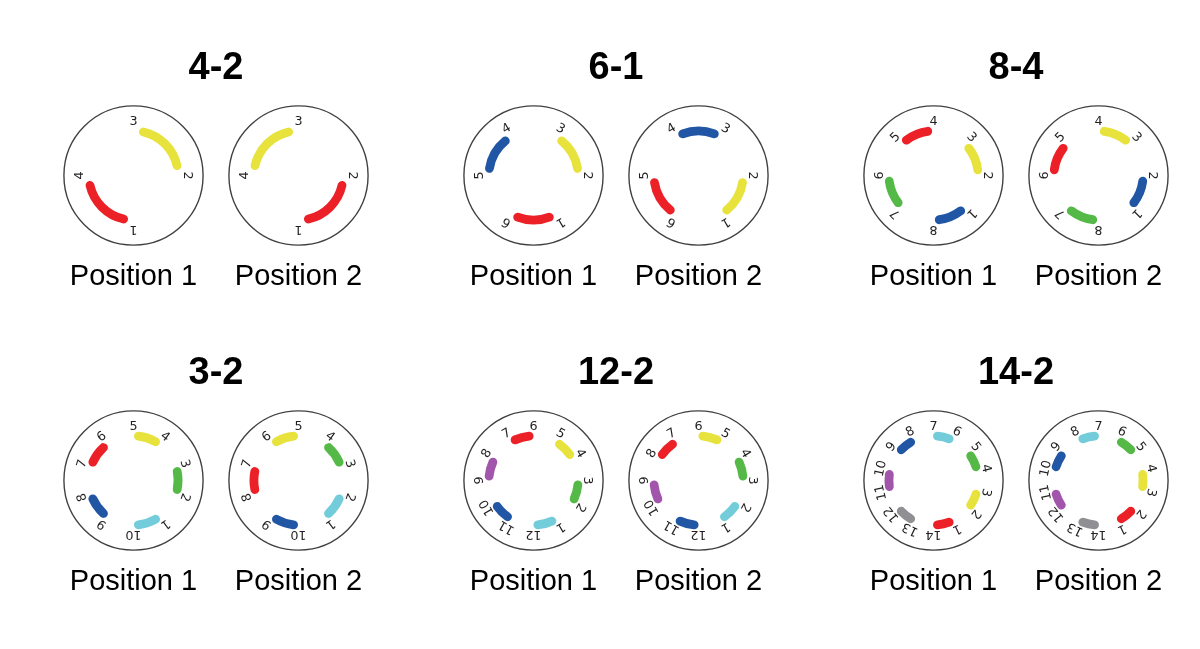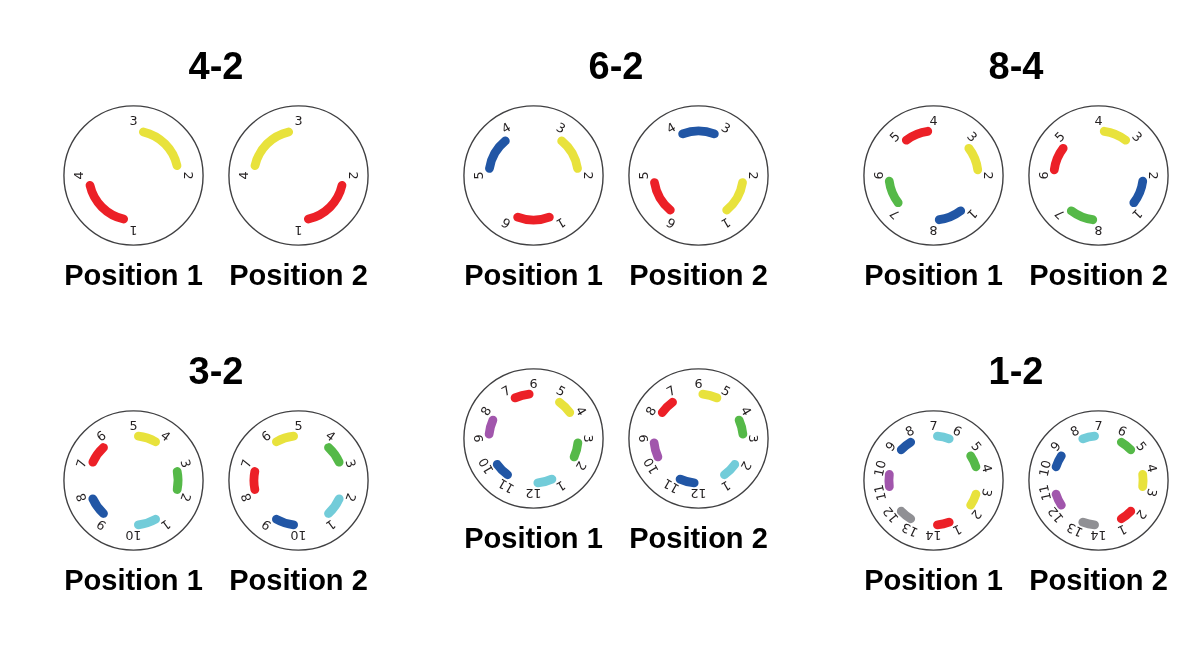--- a/index.html
+++ b/index.html
@@ -26,21 +26,21 @@
     letter-spacing: 0px; color: #000000; text-align: center;
   }
   .pair {
     display: flex; flex-direction: row; gap: 18px;
     margin-top: 14px;
   }
   .pos { display: flex; flex-direction: column; align-items: center; }
   .pos svg { display: block; }
   .pos-label {
     margin-top: 10px;
-    font-size: 29px; font-weight: bold; line-height: 1.15;
+    font-size: 29px; font-weight: normal; line-height: 1.15;
     white-space: nowrap; color: #000000;
   }
 </style>
 </head>
 <body>
 
 <div class="grid">
 
   <div class="cell r1">
     <div class="diagram-title">4-2</div>
@@ -66,21 +66,21 @@
             <text transform="translate(56.00 0.00) rotate(-270.0)" text-anchor="middle" dy="0.35em" font-size="13" fill="#231F20" font-family="DejaVu Sans, sans-serif">2</text>
             <text transform="translate(0.00 -56.00) rotate(-360.0)" text-anchor="middle" dy="0.35em" font-size="13" fill="#231F20" font-family="DejaVu Sans, sans-serif">3</text>
             <text transform="translate(-56.00 -0.00) rotate(-450.0)" text-anchor="middle" dy="0.35em" font-size="13" fill="#231F20" font-family="DejaVu Sans, sans-serif">4</text>
           </svg>
         <div class="pos-label">Position 2</div>
       </div>
     </div>
   </div>
 
   <div class="cell r1">
-    <div class="diagram-title">6-2</div>
+    <div class="diagram-title">6-1</div>
     <div class="pair">
       <div class="pos">
         <svg width="147" height="147" viewBox="-75 -75 150 150">
             <circle cx="0" cy="0" r="71" fill="#ffffff" stroke="#404042" stroke-width="1.4"></circle>
             <path d="M 44.91 -7.27 A 45.5 45.5 0 0 0 28.76 -35.26" fill="none" stroke="#E8E23C" stroke-width="9" stroke-linecap="round"></path>
             <path d="M -28.76 -35.26 A 45.5 45.5 0 0 0 -44.91 -7.27" fill="none" stroke="#2156A5" stroke-width="9" stroke-linecap="round"></path>
             <path d="M -16.16 42.53 A 45.5 45.5 0 0 0 16.16 42.53" fill="none" stroke="#EC2027" stroke-width="9" stroke-linecap="round"></path>
             <text transform="translate(28.00 48.50) rotate(-210.0)" text-anchor="middle" dy="0.35em" font-size="13" fill="#231F20" font-family="DejaVu Sans, sans-serif">1</text>
             <text transform="translate(56.00 0.00) rotate(-270.0)" text-anchor="middle" dy="0.35em" font-size="13" fill="#231F20" font-family="DejaVu Sans, sans-serif">2</text>
             <text transform="translate(28.00 -48.50) rotate(-330.0)" text-anchor="middle" dy="0.35em" font-size="13" fill="#231F20" font-family="DejaVu Sans, sans-serif">3</text>
@@ -192,20 +192,21 @@
             <text transform="translate(-53.26 17.30) rotate(-468.0)" text-anchor="middle" dy="0.35em" font-size="13" fill="#231F20" font-family="DejaVu Sans, sans-serif">8</text>
             <text transform="translate(-32.92 45.30) rotate(-504.0)" text-anchor="middle" dy="0.35em" font-size="13" fill="#231F20" font-family="DejaVu Sans, sans-serif">9</text>
             <text transform="translate(-0.00 56.00) rotate(-540.0)" text-anchor="middle" dy="0.35em" font-size="13" fill="#231F20" font-family="DejaVu Sans, sans-serif">10</text>
           </svg>
         <div class="pos-label">Position 2</div>
       </div>
     </div>
   </div>
 
   <div class="cell r2">
+    <div class="diagram-title">12-2</div>
     <div class="pair">
       <div class="pos">
         <svg width="147" height="147" viewBox="-75 -75 150 150">
             <circle cx="0" cy="0" r="71" fill="#ffffff" stroke="#404042" stroke-width="1.4"></circle>
             <path d="M 41.44 18.80 A 45.5 45.5 0 0 0 45.28 4.44" fill="none" stroke="#55B948" stroke-width="9" stroke-linecap="round"></path>
             <path d="M 37.00 -26.49 A 45.5 45.5 0 0 0 26.49 -37.00" fill="none" stroke="#E8E23C" stroke-width="9" stroke-linecap="round"></path>
             <path d="M -4.44 -45.28 A 45.5 45.5 0 0 0 -18.80 -41.44" fill="none" stroke="#EC2027" stroke-width="9" stroke-linecap="round"></path>
             <path d="M -41.44 -18.80 A 45.5 45.5 0 0 0 -45.28 -4.44" fill="none" stroke="#A156AC" stroke-width="9" stroke-linecap="round"></path>
             <path d="M -37.00 26.49 A 45.5 45.5 0 0 0 -26.49 37.00" fill="none" stroke="#2156A5" stroke-width="9" stroke-linecap="round"></path>
             <path d="M 4.44 45.28 A 45.5 45.5 0 0 0 18.80 41.44" fill="none" stroke="#72CCD9" stroke-width="9" stroke-linecap="round"></path>
@@ -245,21 +246,21 @@
             <text transform="translate(-48.50 28.00) rotate(-480.0)" text-anchor="middle" dy="0.35em" font-size="13" fill="#231F20" font-family="DejaVu Sans, sans-serif">10</text>
             <text transform="translate(-28.00 48.50) rotate(-510.0)" text-anchor="middle" dy="0.35em" font-size="13" fill="#231F20" font-family="DejaVu Sans, sans-serif">11</text>
             <text transform="translate(-0.00 56.00) rotate(-540.0)" text-anchor="middle" dy="0.35em" font-size="13" fill="#231F20" font-family="DejaVu Sans, sans-serif">12</text>
           </svg>
         <div class="pos-label">Position 2</div>
       </div>
     </div>
   </div>
 
   <div class="cell r2">
-    <div class="diagram-title">1-2</div>
+    <div class="diagram-title">14-2</div>
     <div class="pair">
       <div class="pos">
         <svg width="147" height="147" viewBox="-75 -75 150 150">
             <circle cx="0" cy="0" r="71" fill="#ffffff" stroke="#404042" stroke-width="1.4"></circle>
             <path d="M 37.95 25.10 A 45.5 45.5 0 0 0 43.29 14.02" fill="none" stroke="#E8E23C" stroke-width="9" stroke-linecap="round"></path>
             <path d="M 43.29 -14.02 A 45.5 45.5 0 0 0 37.95 -25.10" fill="none" stroke="#55B948" stroke-width="9" stroke-linecap="round"></path>
             <path d="M 16.03 -42.58 A 45.5 45.5 0 0 0 4.03 -45.32" fill="none" stroke="#72CCD9" stroke-width="9" stroke-linecap="round"></path>
             <path d="M -23.30 -39.08 A 45.5 45.5 0 0 0 -32.92 -31.41" fill="none" stroke="#2156A5" stroke-width="9" stroke-linecap="round"></path>
             <path d="M -45.08 -6.15 A 45.5 45.5 0 0 0 -45.08 6.15" fill="none" stroke="#A156AC" stroke-width="9" stroke-linecap="round"></path>
             <path d="M -32.92 31.41 A 45.5 45.5 0 0 0 -23.30 39.08" fill="none" stroke="#909094" stroke-width="9" stroke-linecap="round"></path>

